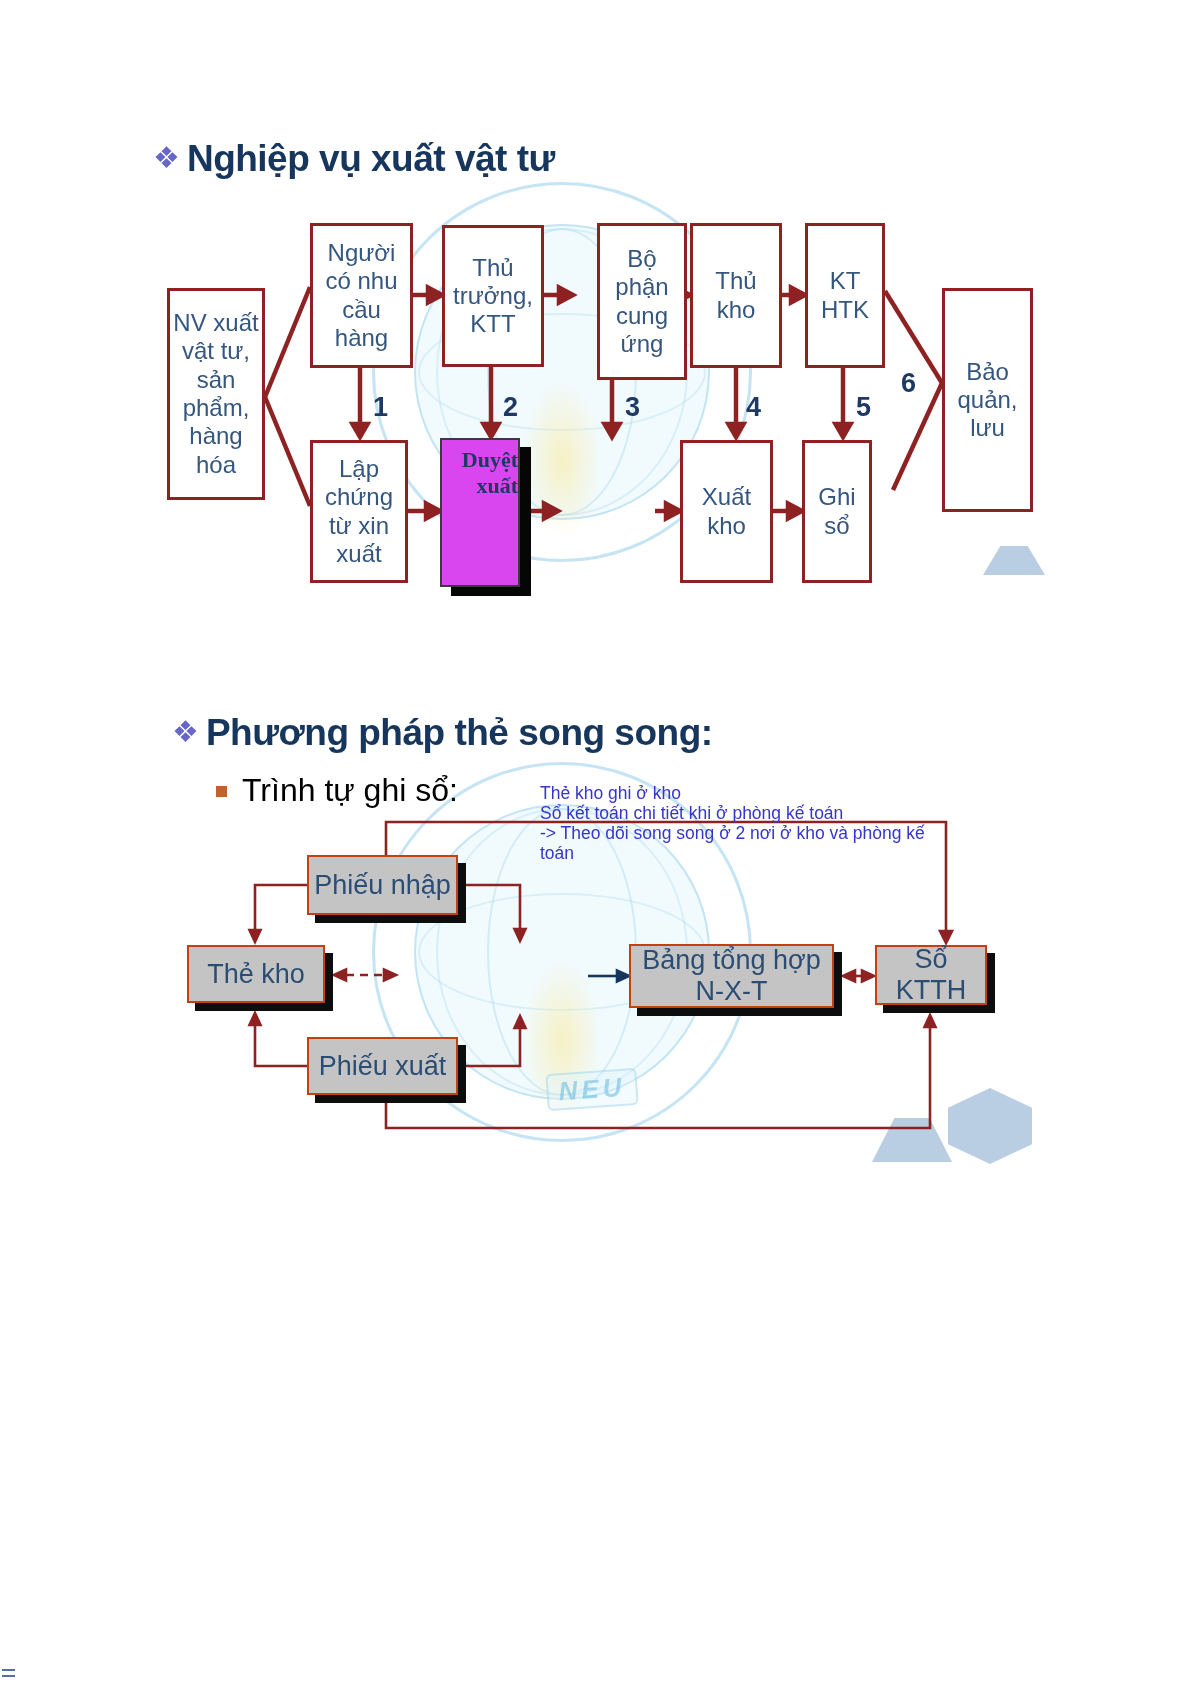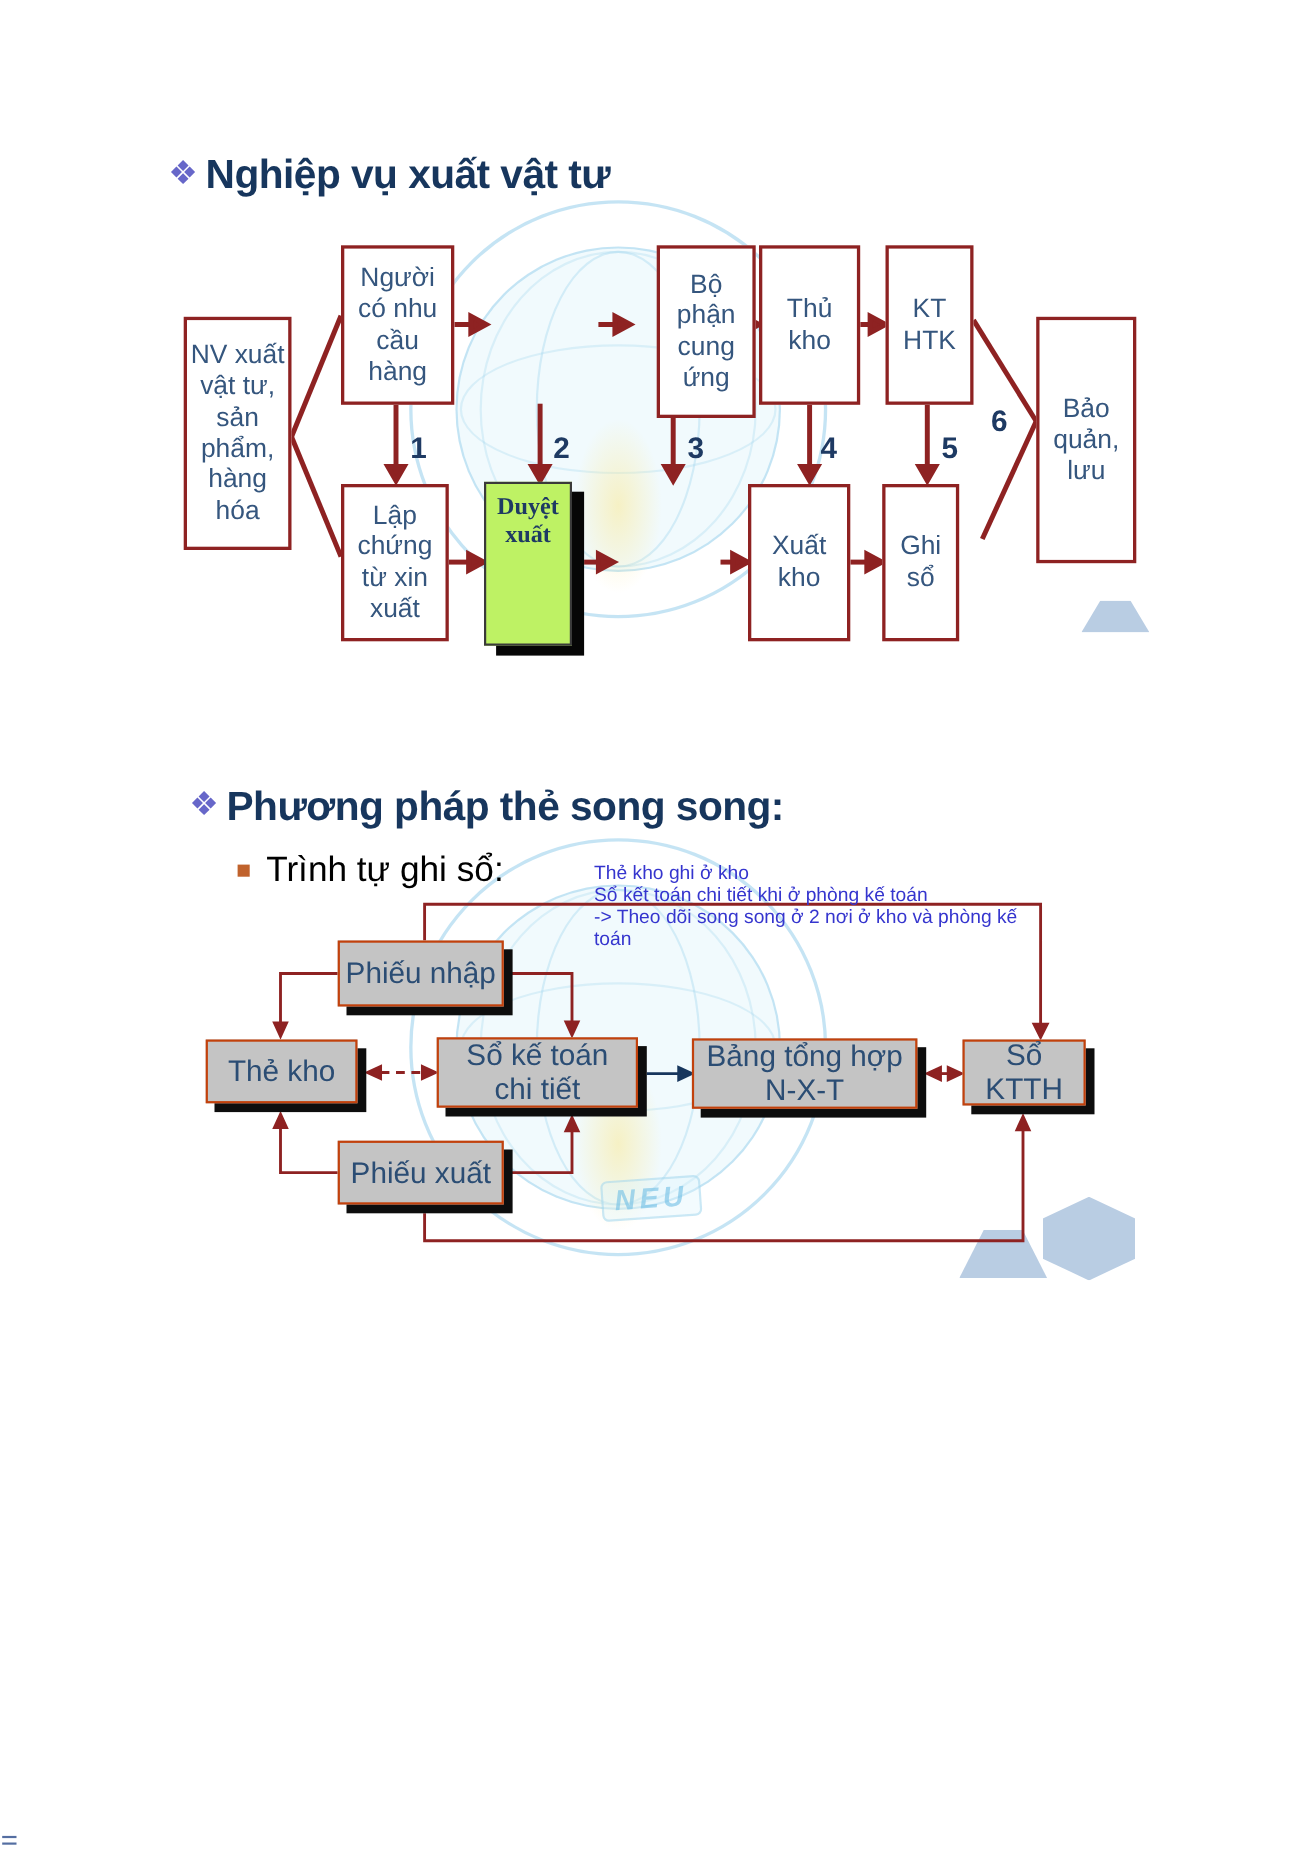--- a/index.html
+++ b/index.html
@@ -36,24 +36,24 @@
   .titletext{color:var(--navy);font-weight:bold;font-size:37px;letter-spacing:-.5px;}
 
   .subrow{position:absolute;display:flex;align-items:flex-start;z-index:4;white-space:nowrap;}
   .sq{width:11px;height:11px;background:#C0622C;margin-top:14px;margin-right:15px;flex:0 0 auto;}
   .subtext{color:#000000;font-size:32px;}
 
   
   .rbox{position:absolute;border:3px solid var(--red);background:#fff;color:var(--boxtext);
     font-size:24px;line-height:1.18;display:flex;align-items:center;justify-content:center;
     text-align:center;z-index:3;padding:2px;}
-  .duyet{position:absolute;background:#bef264;border:2px solid #3A3A3A;box-shadow:11px 9px 0 #060606;
+  .duyet{position:absolute;background:#d946ef;border:2px solid #3A3A3A;box-shadow:11px 9px 0 #060606;
     color:var(--numnavy);font-family:"Liberation Serif","DejaVu Serif",serif;font-weight:bold;
     font-size:22px;line-height:1.2;display:flex;align-items:flex-start;justify-content:center;
-    text-align:center;padding-top:7px;z-index:3;}
+    text-align:right;padding-top:7px;z-index:3;}
   .stepnum{position:absolute;font-weight:bold;color:var(--numnavy);font-size:27px;z-index:4;}
 
   
   .gbox{position:absolute;background:var(--gray);border:2px solid #c2410c;box-shadow:8px 8px 0 #0D0D0D;
     color:#2B4D74;font-size:27px;line-height:1.14;display:flex;align-items:center;justify-content:center;
     text-align:center;z-index:3;padding:2px 4px;}
 
   
   .notes{position:absolute;left:540px;top:783px;z-index:5;color:var(--noteblue);
     font-size:17.5px;line-height:20px;white-space:nowrap;}
@@ -160,20 +160,21 @@
     <g stroke="#17365D" stroke-width="2.6" fill="#17365D">
 
       <line x1="588" y1="976" x2="618" y2="976"></line>
       <polygon points="629,976 617,970.5 617,981.5"></polygon>
     </g>
   </svg>
 
   <div class="rbox" style="left:167px;top:288px;width:98px;height:212px;">NV xuất vật tư, sản phẩm, hàng hóa</div>
 
   <div class="rbox" style="left:310px;top:223px;width:103px;height:145px;">Người có nhu cầu hàng</div>
+  <div class="rbox" style="left:442px;top:225px;width:102px;height:142px;">Thủ trưởng, KTT</div>
   <div class="rbox" style="left:597px;top:223px;width:90px;height:157px;">Bộ phận cung ứng</div>
   <div class="rbox" style="left:690px;top:223px;width:92px;height:145px;">Thủ kho</div>
   <div class="rbox" style="left:805px;top:223px;width:80px;height:145px;">KT HTK</div>
 
   <div class="rbox" style="left:310px;top:440px;width:98px;height:143px;">Lập chứng từ xin xuất</div>
   <div class="duyet" style="left:440px;top:438px;width:80px;height:149px;">Duyệt xuất</div>
   <div class="rbox" style="left:680px;top:440px;width:93px;height:143px;">Xuất kho</div>
   <div class="rbox" style="left:802px;top:440px;width:70px;height:143px;">Ghi sổ</div>
 
   <div class="rbox" style="left:942px;top:288px;width:91px;height:224px;">Bảo quản, lưu</div>
@@ -209,21 +210,20 @@
 
   <div class="notes">
     <div>Thẻ kho ghi ở kho</div>
     <div>Sổ kết toán chi tiết khi ở phòng kế toán</div>
     <div>-&gt; Theo dõi song song ở 2 nơi ở kho và phòng kế</div>
     <div>toán</div>
   </div>
 
   <div class="gbox" style="left:307px;top:855px;width:151px;height:60px;">Phiếu nhập</div>
   <div class="gbox" style="left:187px;top:945px;width:138px;height:58px;">Thẻ kho</div>
-  <div class="gbox" style="left:397px;top:943px;width:183px;height:64px;">Sổ kế toán chi tiết</div>
   <div class="gbox" style="left:629px;top:944px;width:205px;height:64px;">Bảng tổng hợp N-X-T</div>
   <div class="gbox" style="left:875px;top:945px;width:112px;height:60px;">Sổ KTTH</div>
   <div class="gbox" style="left:307px;top:1037px;width:151px;height:58px;">Phiếu xuất</div>
 
   <div class="hexfull" style="left:948px;top:1088px;width:84px;height:76px;"></div>
   <div class="hexhalf" style="left:872px;top:1118px;width:80px;height:44px;"></div>
 
   <div class="cornermark"></div>
 </div>
 

